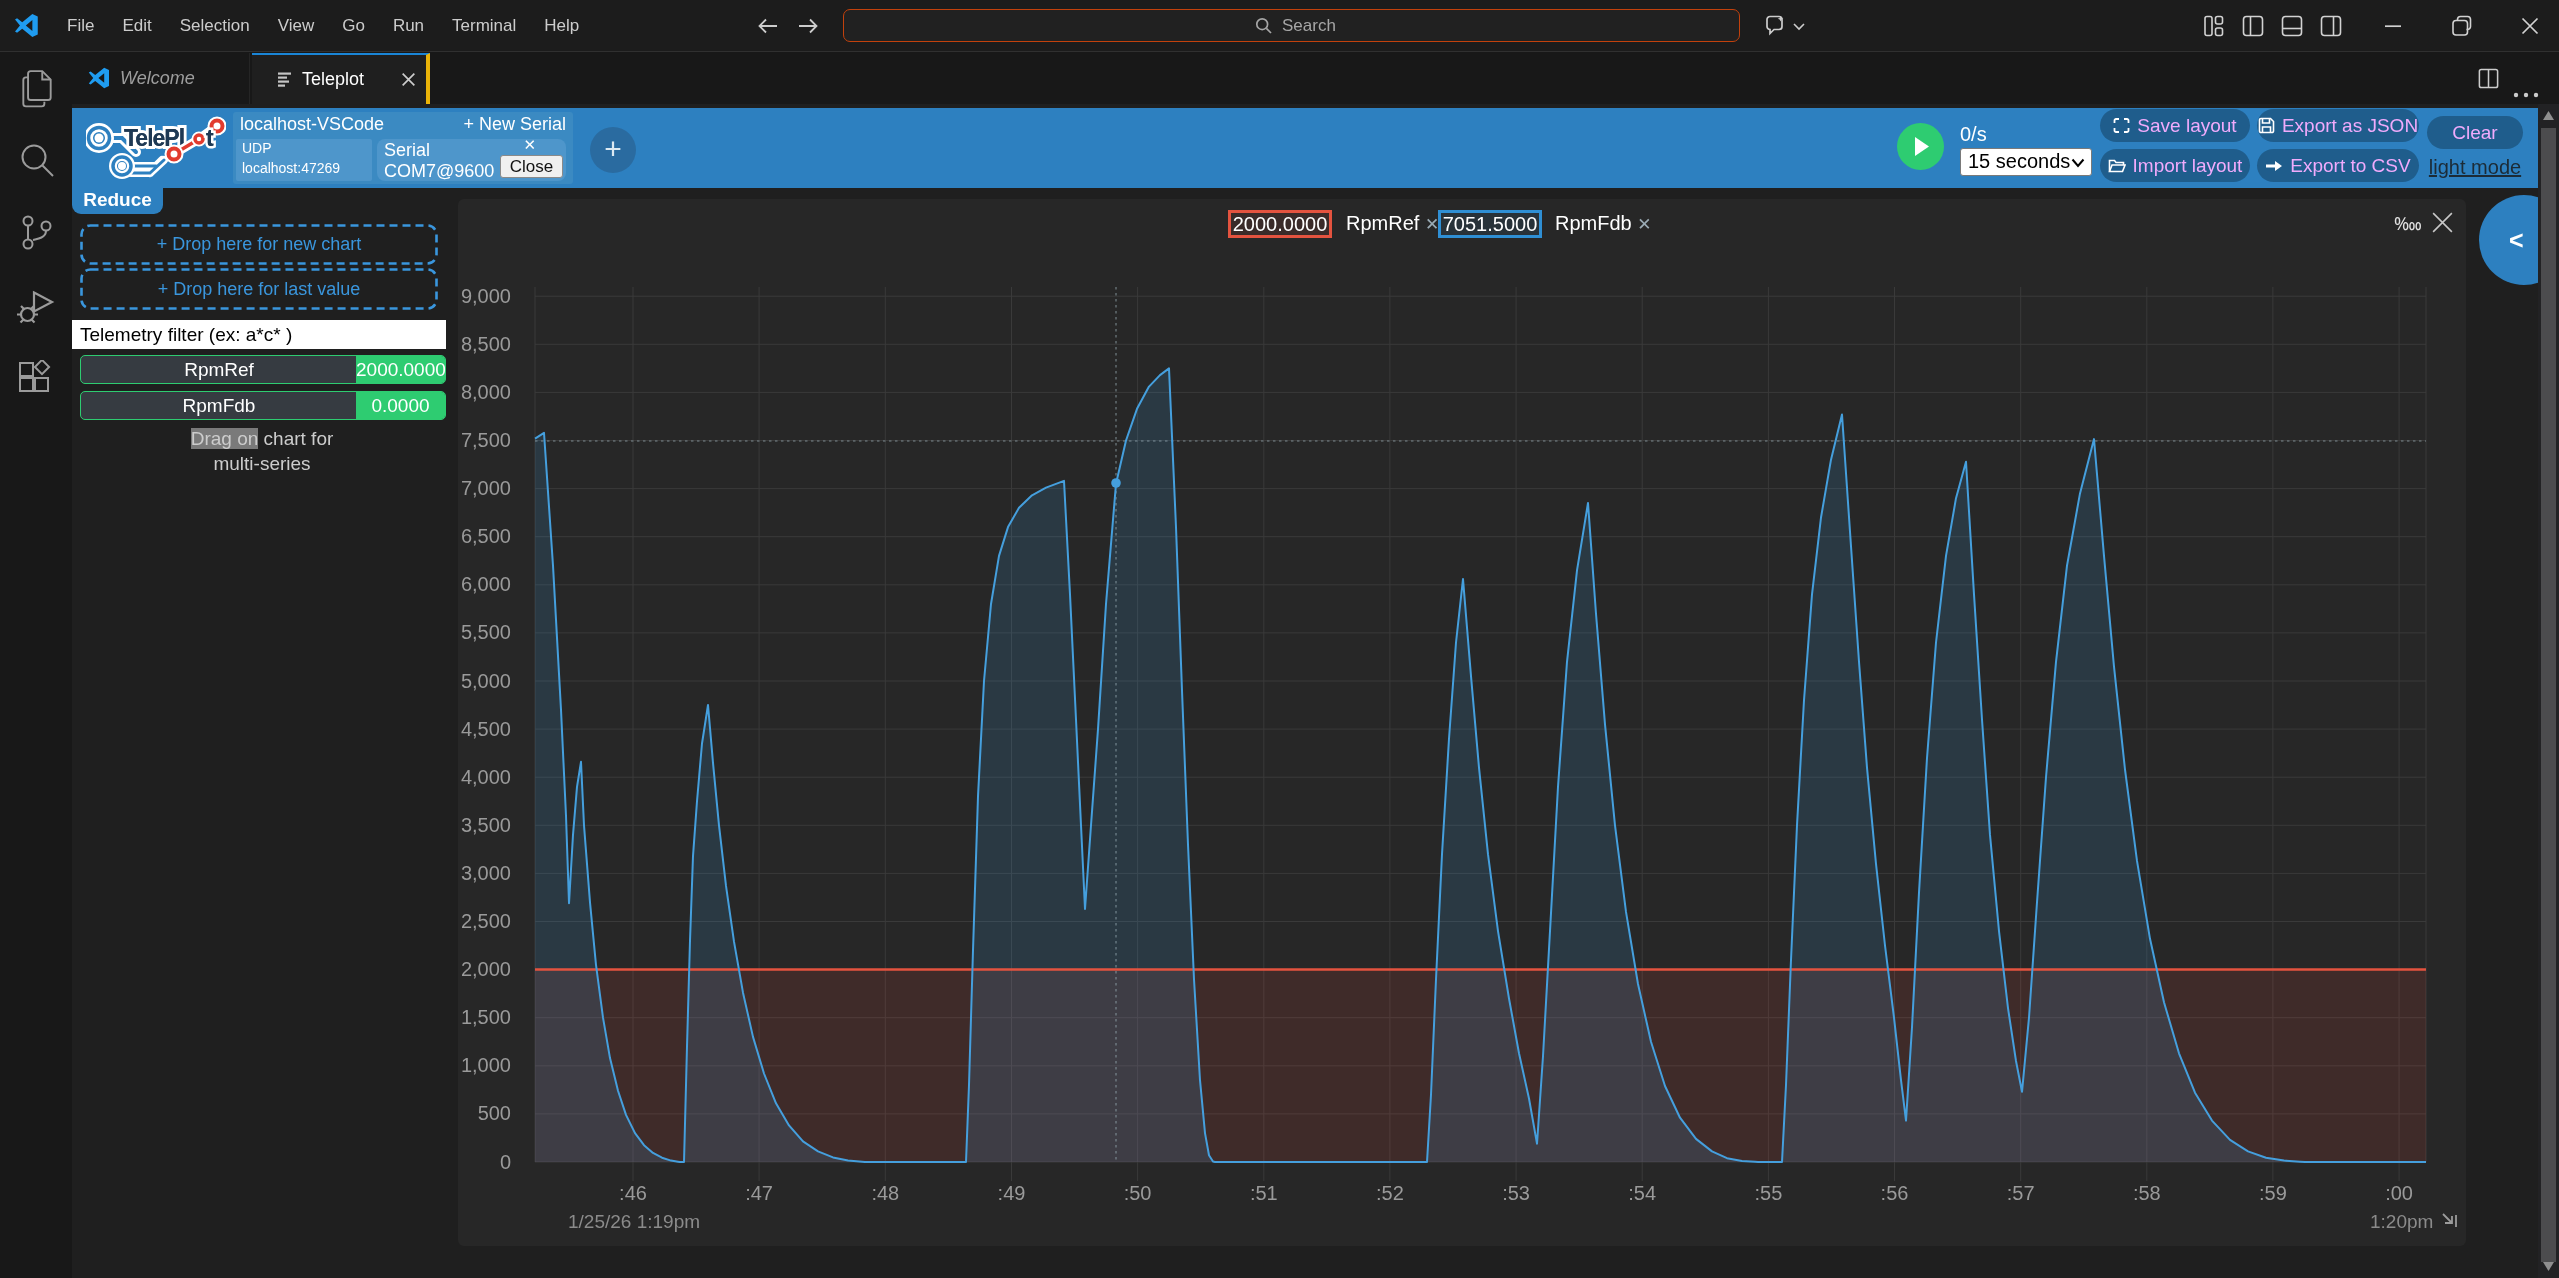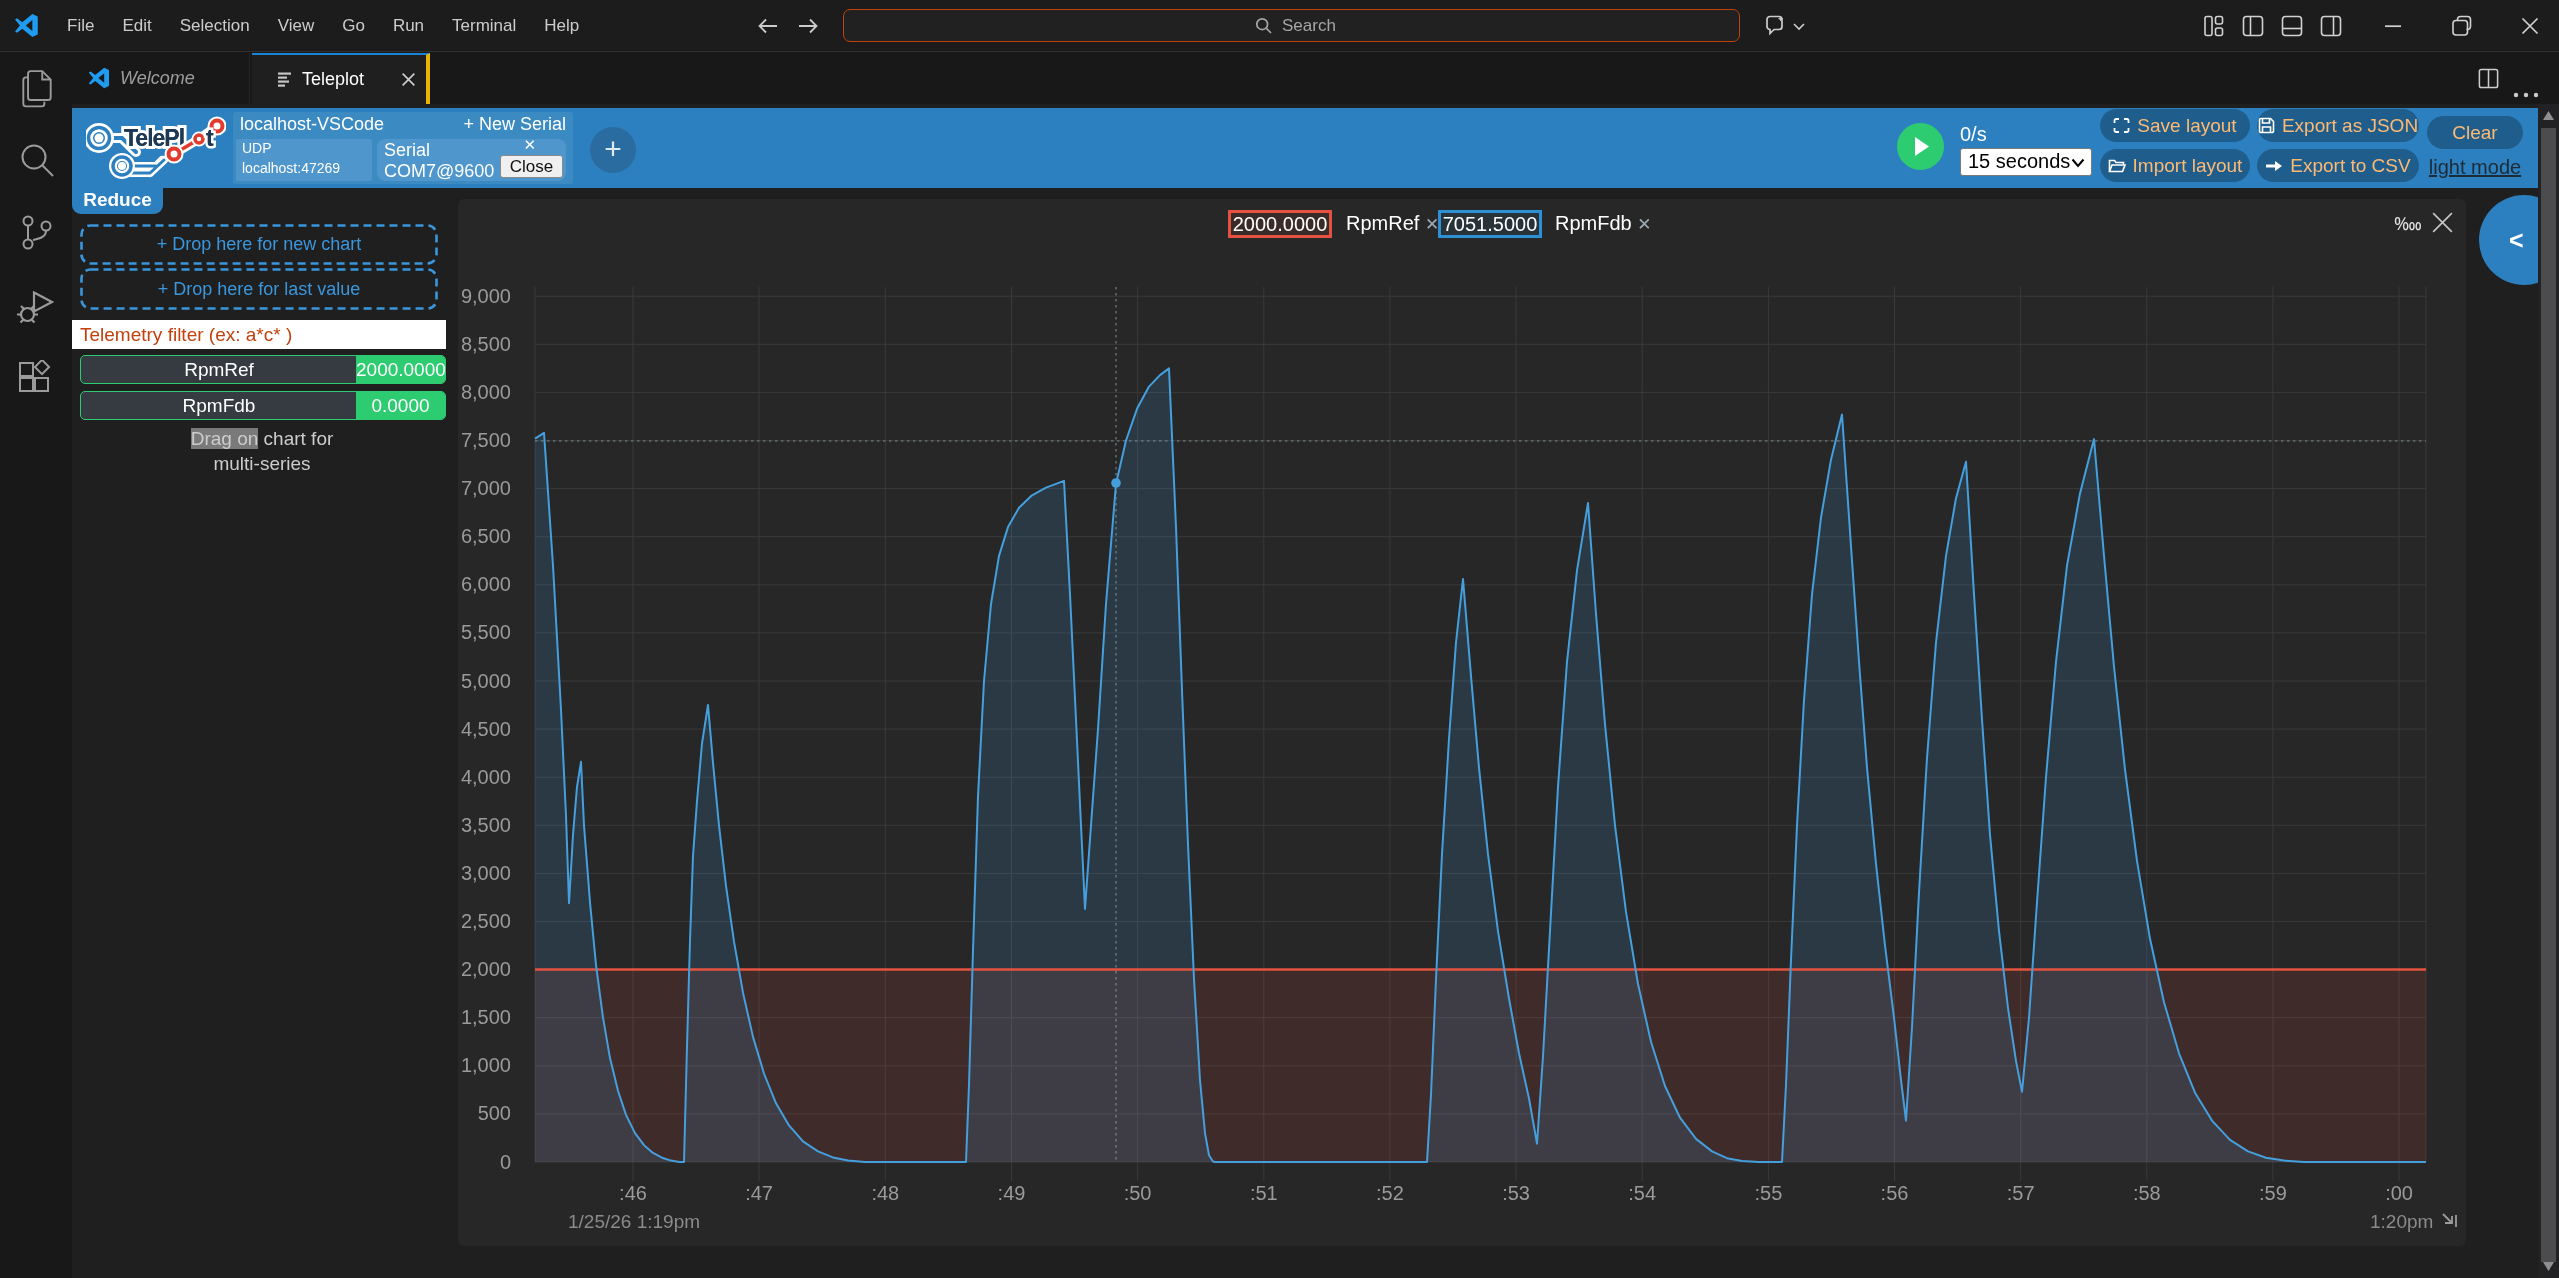--- a/index.html
+++ b/index.html
@@ -1,20 +1,20 @@
 <!DOCTYPE html>
 <html><head>
 <meta charset="utf-8">
 <style>
 * { margin:0; padding:0; box-sizing:border-box; }
 html,body { width:2559px; height:1278px; overflow:hidden; background:#181818;
   font-family:"Liberation Sans", sans-serif; }
 .abs { position:absolute; }
 svg { display:block; }
-.pill { height:33px; background:#1f5d8c; border-radius:17px; color:#fdba74; font-size:19px;
+.pill { height:33px; background:#1f5d8c; border-radius:17px; color:#f0abfc; font-size:19px;
   display:flex; align-items:center; justify-content:center; gap:7px; }
 .pill svg { display:inline-block; flex:0 0 auto; }
 </style>
 </head>
 <body>
 
 <div class="abs" style="top:0;left:0;width:2559px;height:52px;background:#1c1c1c;border-bottom:1px solid #303030;">
 
   <svg class="abs" style="left:13px;top:12px;" width="27" height="27" viewBox="0 0 24 24">
     <path fill="#1f9cf0" fill-rule="evenodd" d="M17.2 1.8 L22 4.1 V19.9 L17.2 22.2 L8.2 14.9 L3.6 18.5 L1.8 17.4 L6.2 12 L1.8 6.6 L3.6 5.5 L8.2 9.1 Z M17.2 7.2 L11.4 12 L17.2 16.8 Z"></path>
@@ -238,21 +238,21 @@
   <div class="abs" style="left:2355px;top:52px;width:96px;color:#1c2b36;font-size:20px;text-align:center;text-decoration:underline;">light mode</div>
 
   <div class="abs" style="left:0;top:84px;width:91px;height:26px;background:#2d80c0;border-radius:0 0 9px 9px;color:#fff;font-size:19px;font-weight:bold;text-align:center;line-height:24px;">Reduce</div>
 
   <div class="abs" style="left:8px;top:120px;width:358px;height:41px;color:#3a96dd;font-size:18px;text-align:center;line-height:41px;"><svg class="abs" style="left:0;top:0;" width="358" height="41">
         <rect x="1.5" y="1.5" width="355" height="38" rx="9" fill="none" stroke="#3a96dd" stroke-width="2.6" stroke-dasharray="8,5"></rect>
       </svg>+ Drop here for new chart</div>
   <div class="abs" style="left:8px;top:164px;width:358px;height:42px;color:#3a96dd;font-size:18px;text-align:center;line-height:42px;"><svg class="abs" style="left:0;top:0;" width="358" height="42">
         <rect x="1.5" y="1.5" width="355" height="39" rx="9" fill="none" stroke="#3a96dd" stroke-width="2.6" stroke-dasharray="8,5"></rect>
       </svg>+ Drop here for last value</div>
-  <div class="abs" style="left:0;top:216px;width:374px;height:29px;background:#ffffff;color:#c2410c;font-size:19px;line-height:29px;padding-left:8px;">Telemetry filter (ex: a*c* )</div>
+  <div class="abs" style="left:0;top:216px;width:374px;height:29px;background:#ffffff;color:#000000;font-size:19px;line-height:29px;padding-left:8px;">Telemetry filter (ex: a*c* )</div>
 
   <div class="abs" style="left:8px;top:251px;width:366px;height:29px;border:1px solid #2ecc71;border-radius:5px;background:#363b41;overflow:hidden;">
     <div class="abs" style="left:0;top:0;width:276px;height:27px;color:#fff;font-size:19px;text-align:center;line-height:27px;">RpmRef</div>
     <div class="abs" style="right:0;top:0;width:89px;height:27px;background:#2ecc71;color:#fff;font-size:19px;text-align:center;line-height:27px;">2000.0000</div>
   </div>
   <div class="abs" style="left:8px;top:287px;width:366px;height:29px;border:1px solid #2ecc71;border-radius:5px;background:#363b41;overflow:hidden;">
     <div class="abs" style="left:0;top:0;width:276px;height:27px;color:#fff;font-size:19px;text-align:center;line-height:27px;">RpmFdb</div>
     <div class="abs" style="right:0;top:0;width:89px;height:27px;background:#2ecc71;color:#fff;font-size:19px;text-align:center;line-height:27px;">0.0000</div>
   </div>
   <div class="abs" style="left:0;top:322px;width:380px;color:#cccccc;font-size:19px;text-align:center;line-height:25px;"><span style="background:#7a7a7a;">Drag on</span> chart for<br>multi-series</div>

